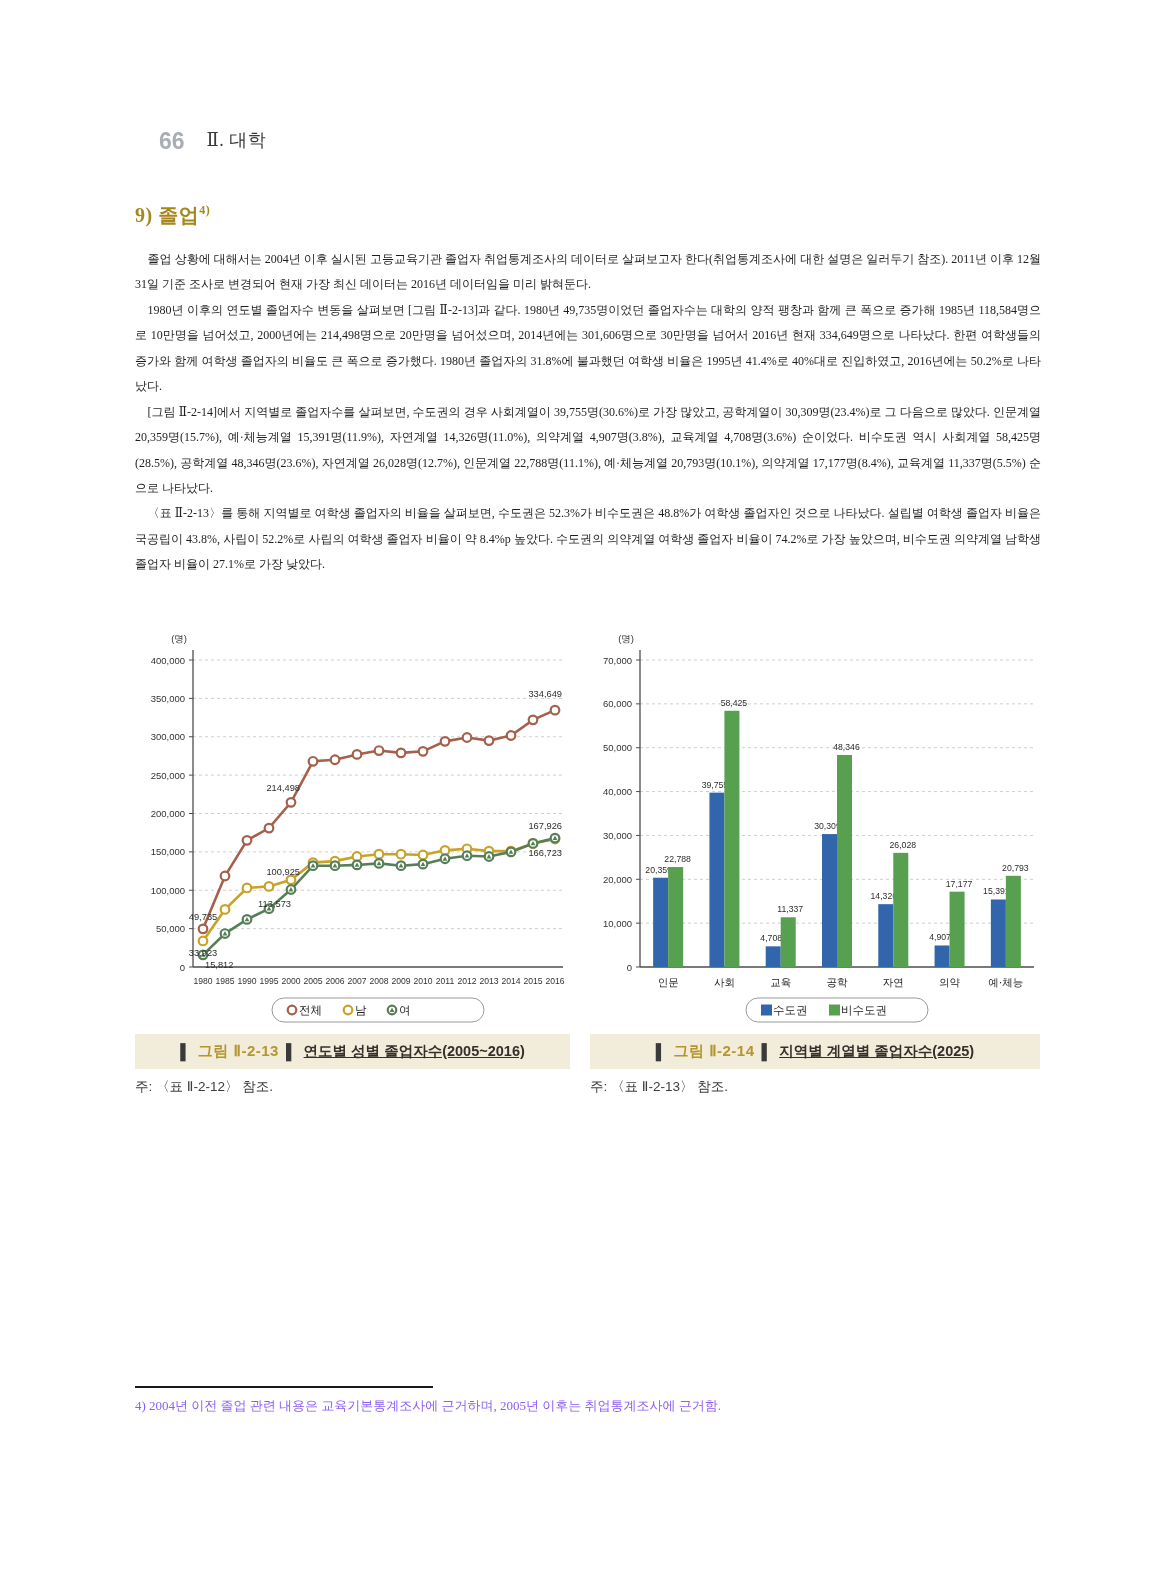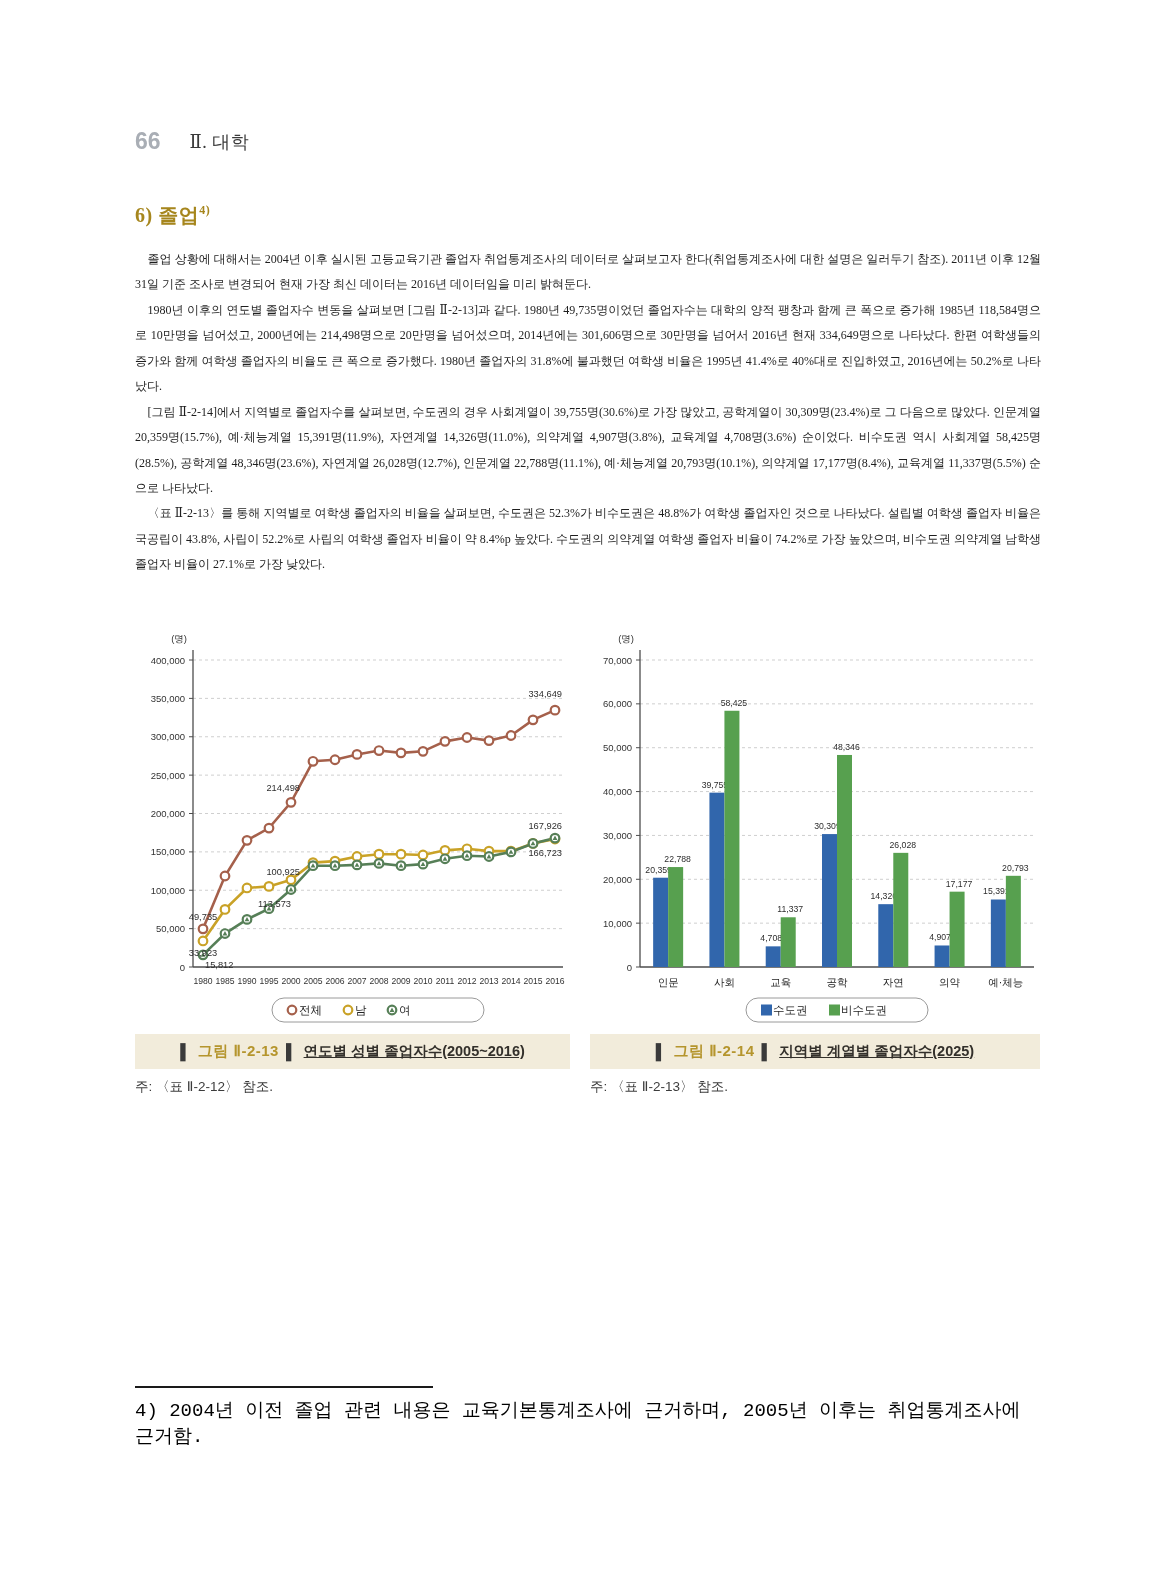--- a/index.html
+++ b/index.html
@@ -6,21 +6,21 @@
   html,body { background:#ffffff; }
   .page {
     position:relative;
     width:1159px; height:1571px;
     background:#ffffff;
     font-family:"Liberation Serif","DejaVu Serif",serif;
     color:#222222;
     padding:128px 118px 0 135px;
     overflow:hidden;
   }
-  .page-header { display:flex; align-items:center; gap:29px; }
+  .page-header { display:flex; align-items:flex-start; gap:22px;margin-left:24px; }
   .page-number {
     font-family:"Liberation Sans",sans-serif;
     font-size:23px; font-weight:bold; color:#a9aeb5;
   }
   .chapter-label { font-size:18px; color:#3a3a3a; letter-spacing:0.5px; }
   .section-heading {
     margin-top:47px;
     font-size:20px; font-weight:bold; color:#a6861d;
     letter-spacing:0.5px;
   }
@@ -52,35 +52,35 @@
   .cap-title { color:#33302b; font-size:14.5px; font-weight:bold;text-decoration:underline; }
   .fig-note {
     margin-top:9px;
     font-family:"Liberation Sans",sans-serif;
     font-size:13.5px; color:#3c3c3c;
   }
   .footnote-area { position:absolute; left:135px; top:1386px; width:906px; }
   .footnote-rule { width:298px; height:2px; background:#1a1a1a; }
   .footnote-text {
     margin-top:9px;
-    font-family:Liberation Mono, monospace;
-    font-size:19px; color:#000000;
+    font-family:Liberation Serif, serif;
+    font-size:13px; color:#8b5cf6;
   }
 </style>
 </head>
 <body>
 
 <div class="page">
 
   <div class="page-header">
     <span class="page-number">66</span>
     <span class="chapter-label">Ⅱ. 대학</span>
   </div>
 
-  <div class="section-heading"><span>6) 졸업</span><sup>4)</sup></div>
+  <div class="section-heading"><span>9) 졸업</span><sup>4)</sup></div>
 
   <div class="body-text">
     <p>졸업 상황에 대해서는 2004년 이후 실시된 고등교육기관 졸업자 취업통계조사의 데이터로 살펴보고자 한다(취업통계조사에 대한 설명은 일러두기 참조). 2011년 이후 12월 31일 기준 조사로 변경되어 현재 가장 최신 데이터는 2016년 데이터임을 미리 밝혀둔다.</p>
     <p>1980년 이후의 연도별 졸업자수 변동을 살펴보면 [그림 Ⅱ-2-13]과 같다. 1980년 49,735명이었던 졸업자수는 대학의 양적 팽창과 함께 큰 폭으로 증가해 1985년 118,584명으로 10만명을 넘어섰고, 2000년에는 214,498명으로 20만명을 넘어섰으며, 2014년에는 301,606명으로 30만명을 넘어서 2016년 현재 334,649명으로 나타났다. 한편 여학생들의 증가와 함께 여학생 졸업자의 비율도 큰 폭으로 증가했다. 1980년 졸업자의 31.8%에 불과했던 여학생 비율은 1995년 41.4%로 40%대로 진입하였고, 2016년에는 50.2%로 나타났다.</p>
     <p>[그림 Ⅱ-2-14]에서 지역별로 졸업자수를 살펴보면, 수도권의 경우 사회계열이 39,755명(30.6%)로 가장 많았고, 공학계열이 30,309명(23.4%)로 그 다음으로 많았다. 인문계열 20,359명(15.7%), 예·체능계열 15,391명(11.9%), 자연계열 14,326명(11.0%), 의약계열 4,907명(3.8%), 교육계열 4,708명(3.6%) 순이었다. 비수도권 역시 사회계열 58,425명(28.5%), 공학계열 48,346명(23.6%), 자연계열 26,028명(12.7%), 인문계열 22,788명(11.1%), 예·체능계열 20,793명(10.1%), 의약계열 17,177명(8.4%), 교육계열 11,337명(5.5%) 순으로 나타났다.</p>
     <p>〈표 Ⅱ-2-13〉를 통해 지역별로 여학생 졸업자의 비율을 살펴보면, 수도권은 52.3%가 비수도권은 48.8%가 여학생 졸업자인 것으로 나타났다. 설립별 여학생 졸업자 비율은 국공립이 43.8%, 사립이 52.2%로 사립의 여학생 졸업자 비율이 약 8.4%p 높았다. 수도권의 의약계열 여학생 졸업자 비율이 74.2%로 가장 높았으며, 비수도권 의약계열 남학생 졸업자 비율이 27.1%로 가장 낮았다.</p>
   </div>
 
   <div class="figures-row">
 

